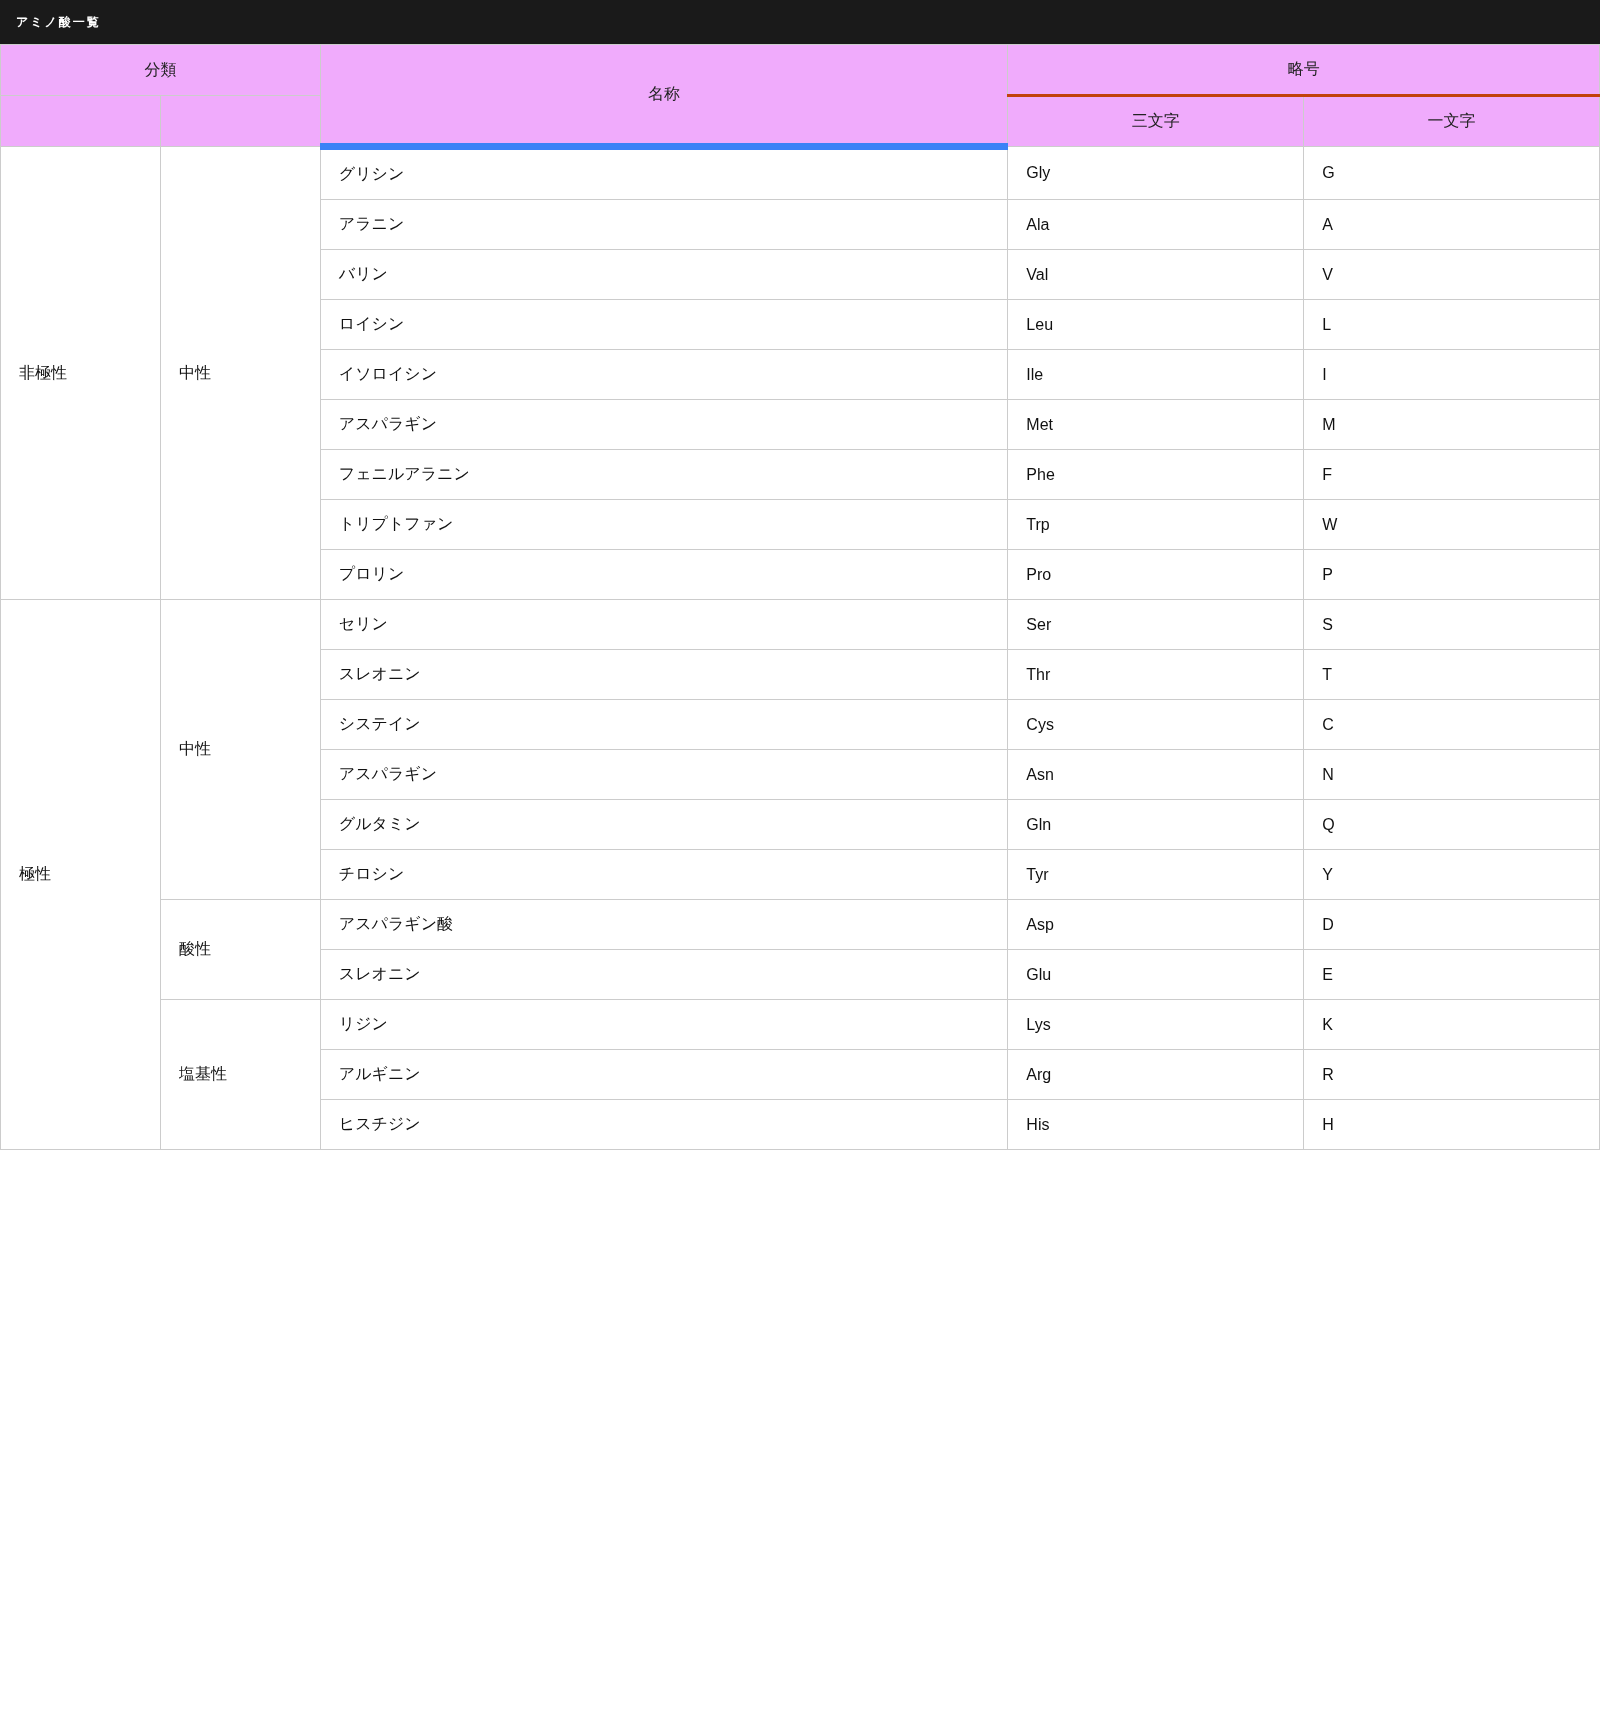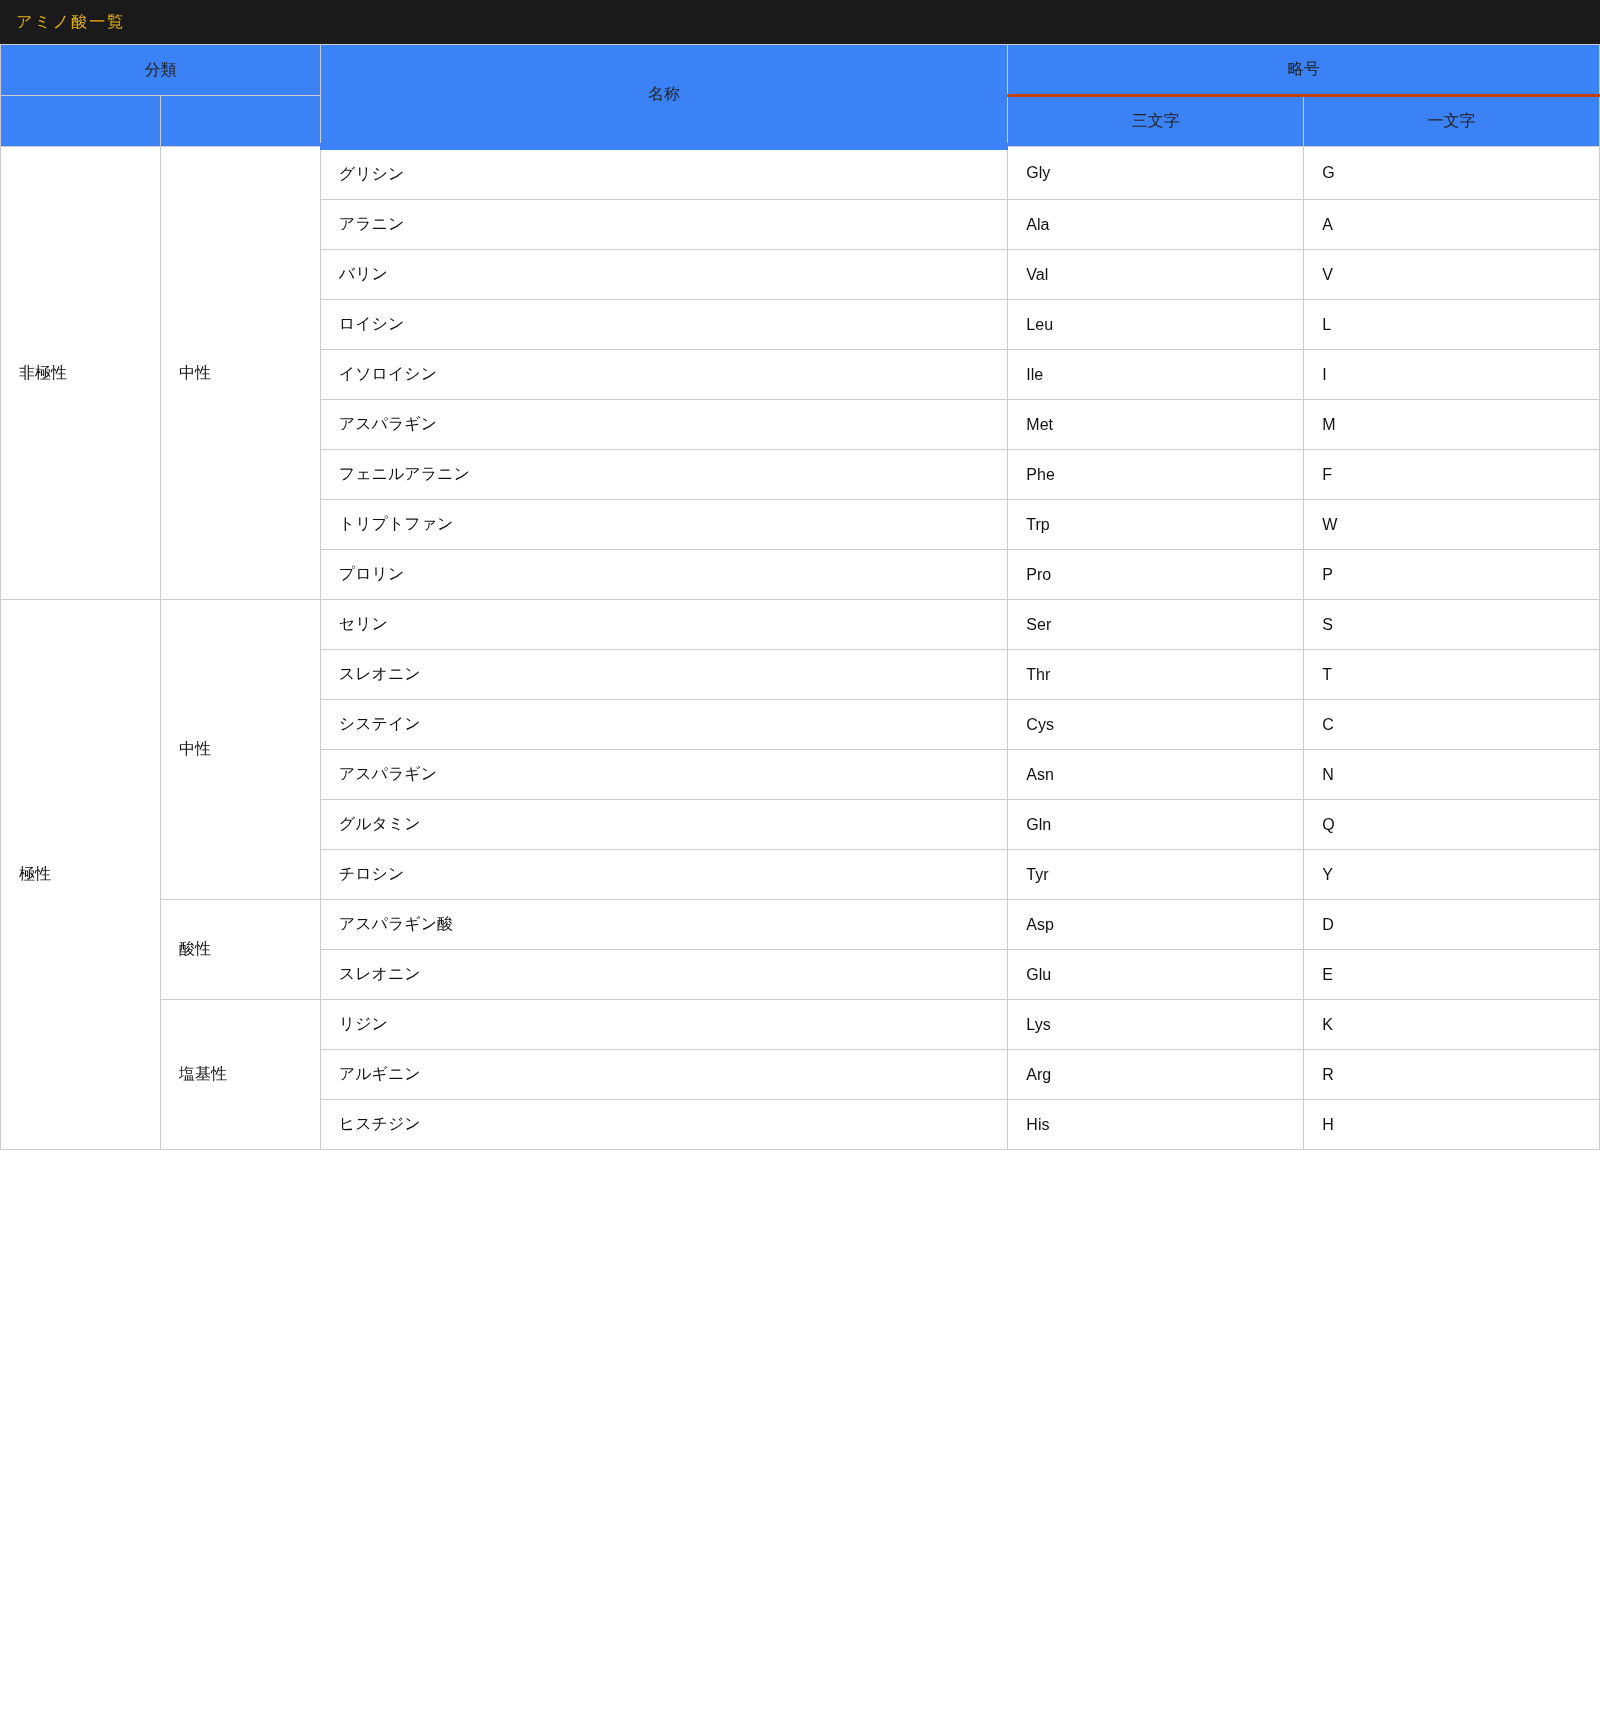--- a/index.html
+++ b/index.html
@@ -17,23 +17,23 @@
 
     .header-bar {
       background: #1a1a1a;
       height: 44px;
       display: flex;
       align-items: center;
       padding: 0 16px;
     }
 
     .header-title {
-      color: #eab308;
-      font-size: 16px;
-      font-weight: normal;
+      color: #ffffff;
+      font-size: 12px;
+      font-weight: bold;
       letter-spacing: 2px;
     }
 
     .table-wrapper {
       padding: 0;
     }
 
     table {
       width: 100%;
       border-collapse: collapse;
@@ -41,21 +41,21 @@
     }
 
     col.col-polarity { width: 10%; }
     col.col-charge   { width: 10%; }
     col.col-name     { width: 43%; }
     col.col-three    { width: 18.5%; }
     col.col-one      { width: 18.5%; }
 
     
     thead tr th {
-      background: #3b82f6;
+      background: #f0abfc;
       border: 1px solid #cccccc;
       text-align: center;
       padding: 14px 8px;
       font-weight: normal;
       font-size: 16px;
       color: #222;
     }
 
     thead tr:first-child th.th-category {
       border-bottom: 1px solid #cccccc;

